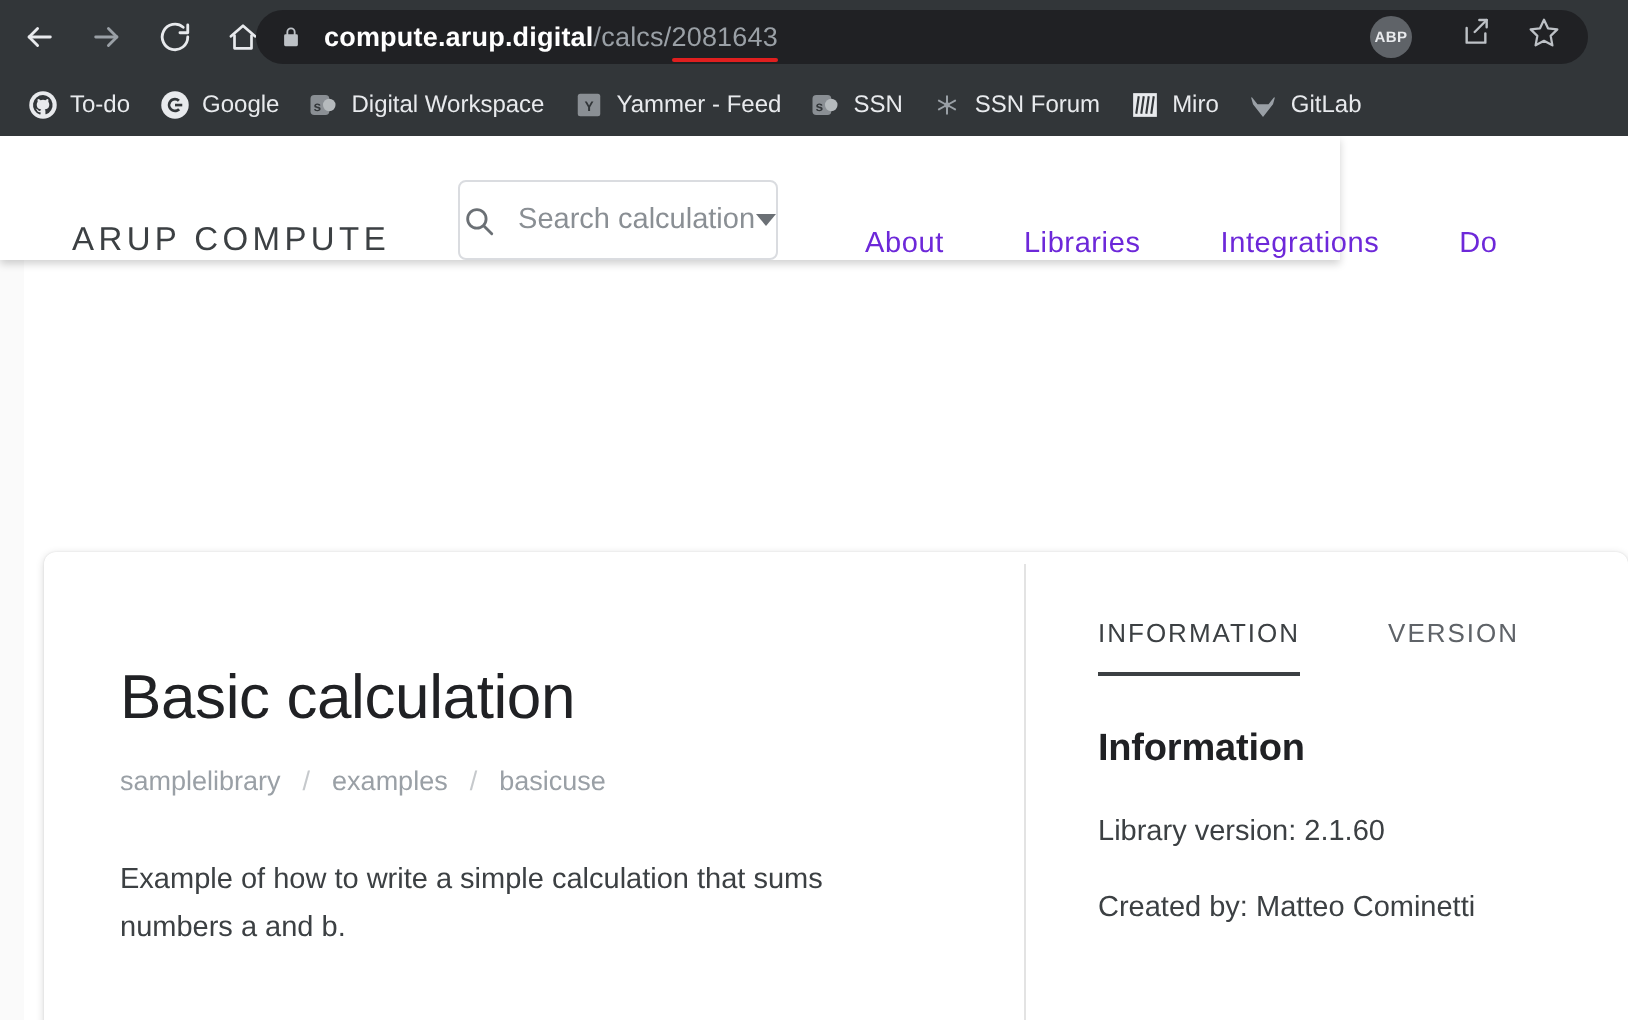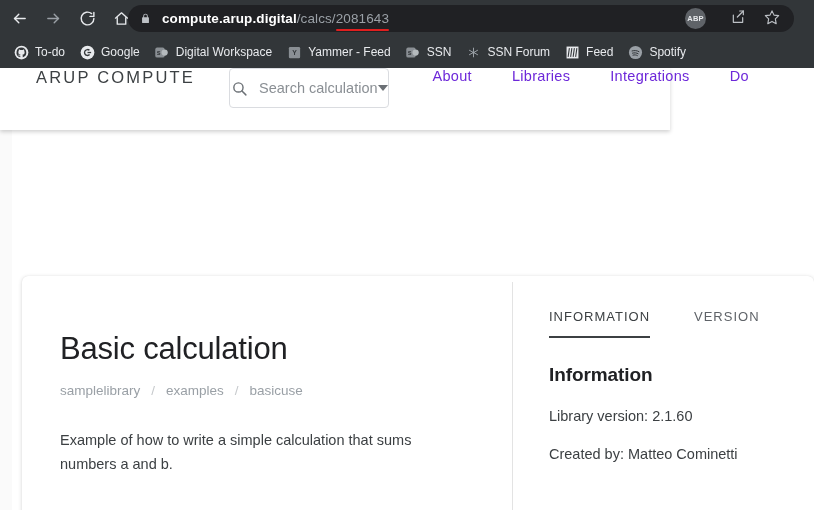--- a/index.html
+++ b/index.html
@@ -159,21 +159,21 @@
     background: #ffffff;
     overflow: hidden;
   }
 
   .app-header {
     position: relative;
     width: 670px;
     height: 62px;
     background: #ffffff;
     display: flex;
-    align-items: flex-start;
+    align-items: flex-end;
     box-shadow: 0 2px 4px rgba(0,0,0,0.18);
     z-index: 5;
   }
 
   .brand {
     margin-left: 36px;
     font-size: 16.5px;
     color: #3c4043;
     letter-spacing: 2.2px;
     white-space: nowrap;
@@ -469,32 +469,23 @@
         <span class="bm-label">SSN Forum</span>
       </div>
 
       <div class="bookmark">
         <span class="bm-ico">
           <svg width="15" height="15" viewBox="0 0 24 24">
               <rect x="2.5" y="2.5" width="19" height="19" fill="#e8eaed"></rect>
               <path d="M7 5 5 19M11 5 9 19M15 5l-2 14M19 5l-2 14" stroke="#323639" stroke-width="1.7"></path>
             </svg>
         </span>
-        <span class="bm-label">Feed</span>
-      </div>
-
-      <div class="bookmark">
-        <span class="bm-ico">
-          <svg width="15" height="15" viewBox="0 0 24 24">
-              <circle cx="12" cy="12" r="10.5" fill="#9aa0a6"></circle>
-              <path d="M6.5 9.5c3.8-1.1 8-0.7 11 1.1M7.2 13c3.1-.9 6.5-.6 9 .9M8 16.2c2.4-.7 5-.5 7 .7" stroke="#323639" stroke-width="1.6" fill="none" stroke-linecap="round"></path>
-            </svg>
-        </span>
-        <span class="bm-label">Spotify</span>
-      </div>
+        <span class="bm-label">Miro</span>
+      </div>
+
 
       <div class="bookmark">
         <span class="bm-ico">
           <svg width="15" height="15" viewBox="0 0 24 24" fill="#9aa0a6">
               <path d="M12 21.5 8.6 11.3h6.8zM12 21.5 4 11.3h4.6zM12 21.5l8-10.2h-4.6zM4 11.3 2.6 6.4c-.1-.4.3-.8.7-.5l4.3 5.4zM20 11.3l1.4-4.9c.1-.4-.3-.8-.7-.5l-4.3 5.4z"></path>
             </svg>
         </span>
         <span class="bm-label">GitLab</span>
       </div>
 

